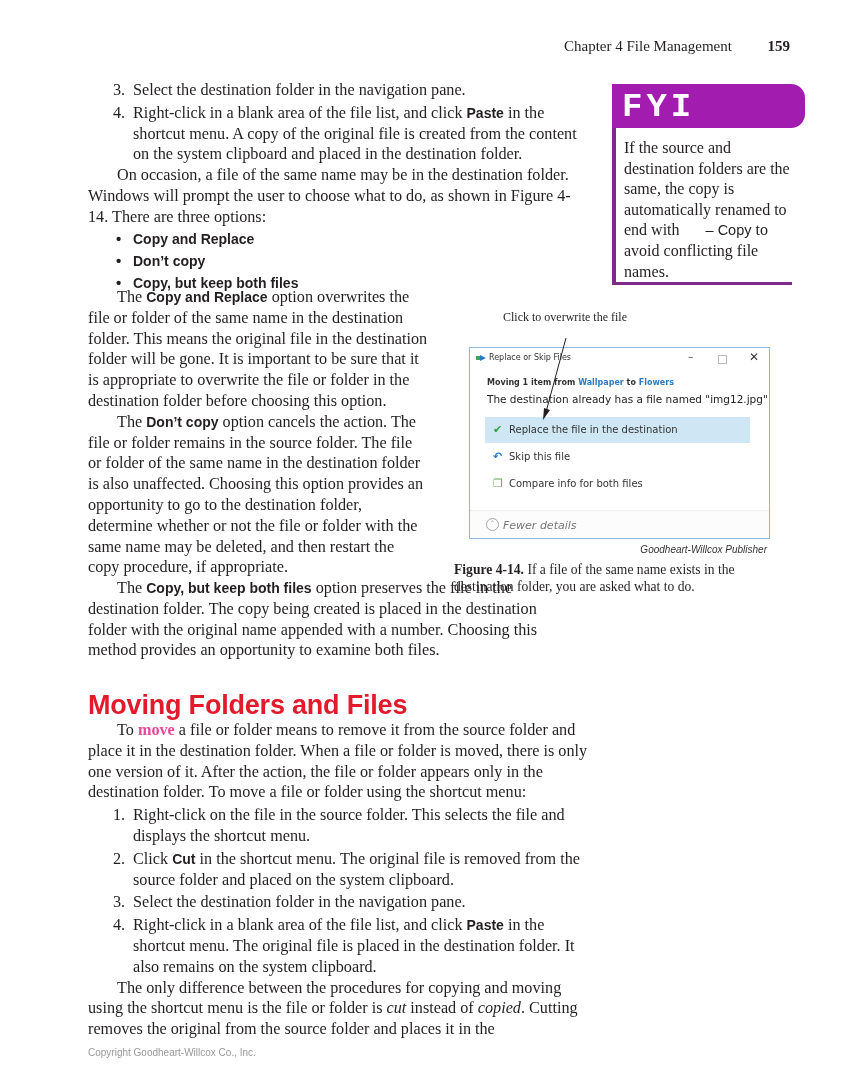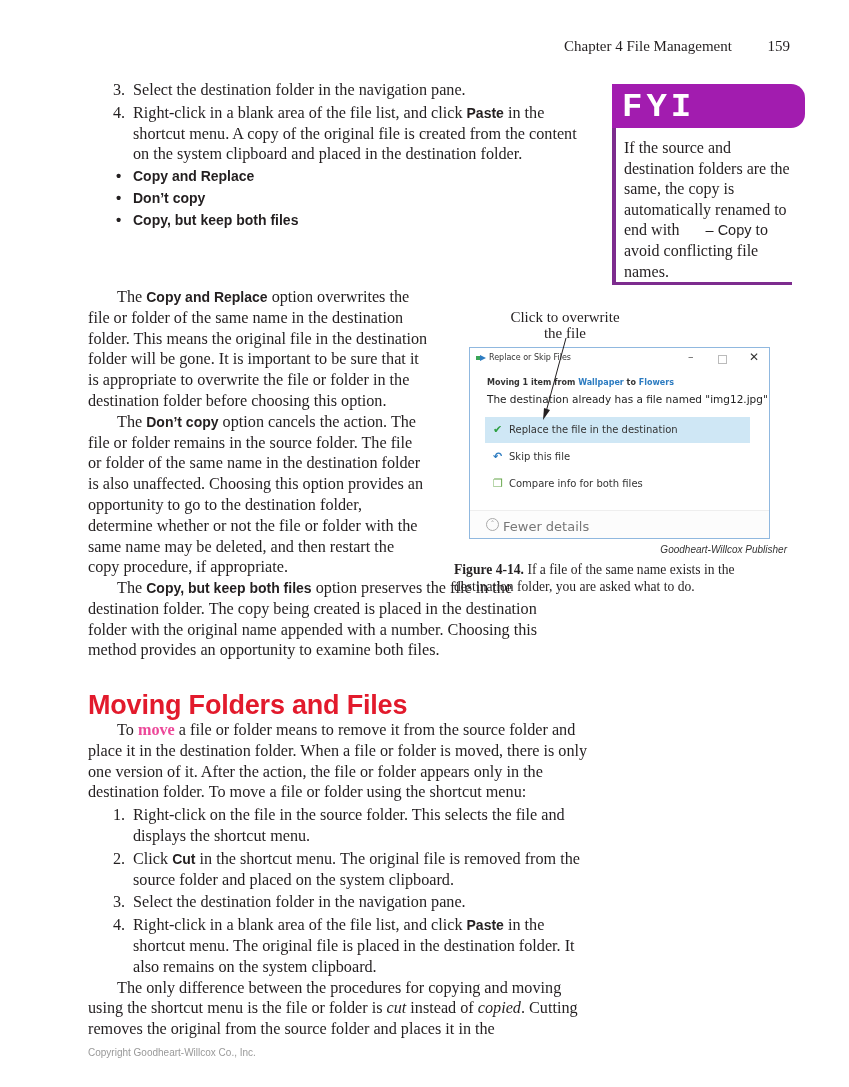--- a/index.html
+++ b/index.html
@@ -9,21 +9,21 @@
     color: #231f20;
   }
   .sans { font-family: "Liberation Sans", "DejaVu Sans", sans-serif; }
   .b-sans { font-family: "Liberation Sans", "DejaVu Sans", sans-serif; font-weight: bold; font-size: 14px; }
 
   
   .running-header {
     position: absolute; top: 38px; left: 564px; width: 226px;
     font-size: 15px; display: flex; justify-content: space-between;
   }
-  .running-header .page-num { font-weight: normal; }
+  .running-header .page-num { font-weight: bold; }
 
   
   .col {
     position: absolute; left: 88px;
     font-size: 16.2px; line-height: 20.8px;
   }
   .p { margin: 0; }
   .indent { text-indent: 29px; }
   .li-num { position: relative; padding-left: 45px; text-indent: 0; }
   .li-num .n { position: absolute; left: 25px; }
@@ -54,21 +54,21 @@
     font-weight: bold; font-size: 34px; color: #ffffff; letter-spacing: 4px;
   }
   .fyi-body {
     position: absolute; left: 8px; top: 54px; width: 172px;
     font-size: 16px; line-height: 20.6px;
   }
 
   
   .callout {
     position: absolute; left: 500px; top: 310px; width: 130px;
-    text-align: center; font-size: 15px; line-height: 15.5px;
+    text-align: center; font-size: 12px; line-height: 15.5px;
   }
   .dialog {
     position: absolute; left: 469px; top: 347px; width: 299px; height: 190px;
     border: 1px solid #90b8df; background: #ffffff;
     font-family: "DejaVu Sans","Liberation Sans",sans-serif;
   }
   .dlg-titlebar { position: absolute; left: 0; top: 0; right: 0; height: 22px; }
   .dlg-app-icon { position: absolute; left: 6px; top: 7px; width: 10px; height: 7px; }
   .dlg-app-icon .g { position:absolute; left:0; top:1px; width:5px; height:4px; background:#3aa657; }
   .dlg-app-icon .a { position:absolute; left:4px; top:0; width:0; height:0; border-top:3px solid transparent; border-bottom:3px solid transparent; border-left:6px solid #2d7cc1; }
@@ -84,25 +84,25 @@
   .dlg-option .ico { position: absolute; left: 8px; top: 6px; font-size: 11px; }
   .dlg-option .lbl { position: absolute; left: 24px; top: 7px; }
   .opt-replace { top: 69px; background: #cfe7f5; }
   .opt-replace .ico { color: #2ea043; }
   .opt-skip { top: 96px; }
   .opt-skip .ico { color: #2d7cc1; font-weight: bold; }
   .opt-compare { top: 123px; }
   .opt-compare .ico { color: #6aa84f; }
   .dlg-footer { position: absolute; left: 0; right: 0; bottom: 0; height: 27px; border-top: 1px solid #eee; background: #fcfcfc; }
   .dlg-footer .circle { position: absolute; left: 16px; top: 7px; width: 11px; height: 11px; border: 1px solid #aaa; border-radius: 50%; font-size: 7px; color: #888; text-align: center; line-height: 11px; }
-  .dlg-footer .lbl { position: absolute; left: 33px; top: 8px; font-size: 13px; color: #777; }
+  .dlg-footer .lbl { position: absolute; left: 33px; top: 8px; font-size: 11px; color: #777; font-style: italic; }
   .arrow-svg { position: absolute; left: 0; top: 0; width: 849px; height: 1087px; pointer-events: none; }
 
   .credit {
-    position: absolute; left: 560px; top: 544px; width: 227px; text-align: right;
+    position: absolute; left: 540px; top: 544px; width: 227px; text-align: right;
     font-family: "Liberation Sans","DejaVu Sans",sans-serif; font-style: italic; font-size: 10px; color: #333;
   }
   .caption {
     position: absolute; left: 454px; top: 561px; width: 340px;
     font-family: Liberation Serif, serif; font-size: 13.6px; line-height: 17px;
   }
   .caption .lbl { font-weight: bold; }
 
   .copyright {
     position: absolute; left: 88px; top: 1047px;
@@ -113,20 +113,21 @@
 <body>
 
 <div class="running-header">
   <span>Chapter 4  File Management</span>
   <span class="page-num">159</span>
 </div>
 
 <div class="col" style="top:80px; width:500px;">
   <p class="p li-num"><span class="n">3.</span><span>Select the destination folder in the navigation pane.</span></p>
   <p class="p li-num" style="margin-top:2px; width:455px;"><span class="n">4.</span><span>Right-click in a blank area of the file list, and click </span><span class="b-sans">Paste</span><span> in the shortcut menu. A copy of the original file is created from the content on the system clipboard and placed in the destination folder.</span></p>
+  <p class="p indent" style="width:490px;">On occasion, a file of the same name may be in the destination folder. Windows will prompt the user to choose what to do, as shown in Figure 4-14. There are three options:</p>
   <ul class="bullets">
     <li>Copy and Replace</li>
     <li>Don’t copy</li>
     <li>Copy, but keep both files</li>
   </ul>
 </div>
 
 <div class="col" style="top:287px; width:340px;">
   <p class="p indent"><span>The </span><span class="b-sans">Copy and Replace</span><span> option overwrites the file or folder of the same name in the destination folder. This means the original file in the destination folder will be gone. It is important to be sure that it is appropriate to overwrite the file or folder in the destination folder before choosing this option.</span></p>
   <p class="p indent"><span>The </span><span class="b-sans">Don’t copy</span><span> option cancels the action. The file or folder remains in the source folder. The file or folder of the same name in the destination folder is also unaffected. Choosing this option provides an opportunity to go to the destination folder, determine whether or not the file or folder with the same name may be deleted, and then restart the copy procedure, if appropriate.</span></p>

